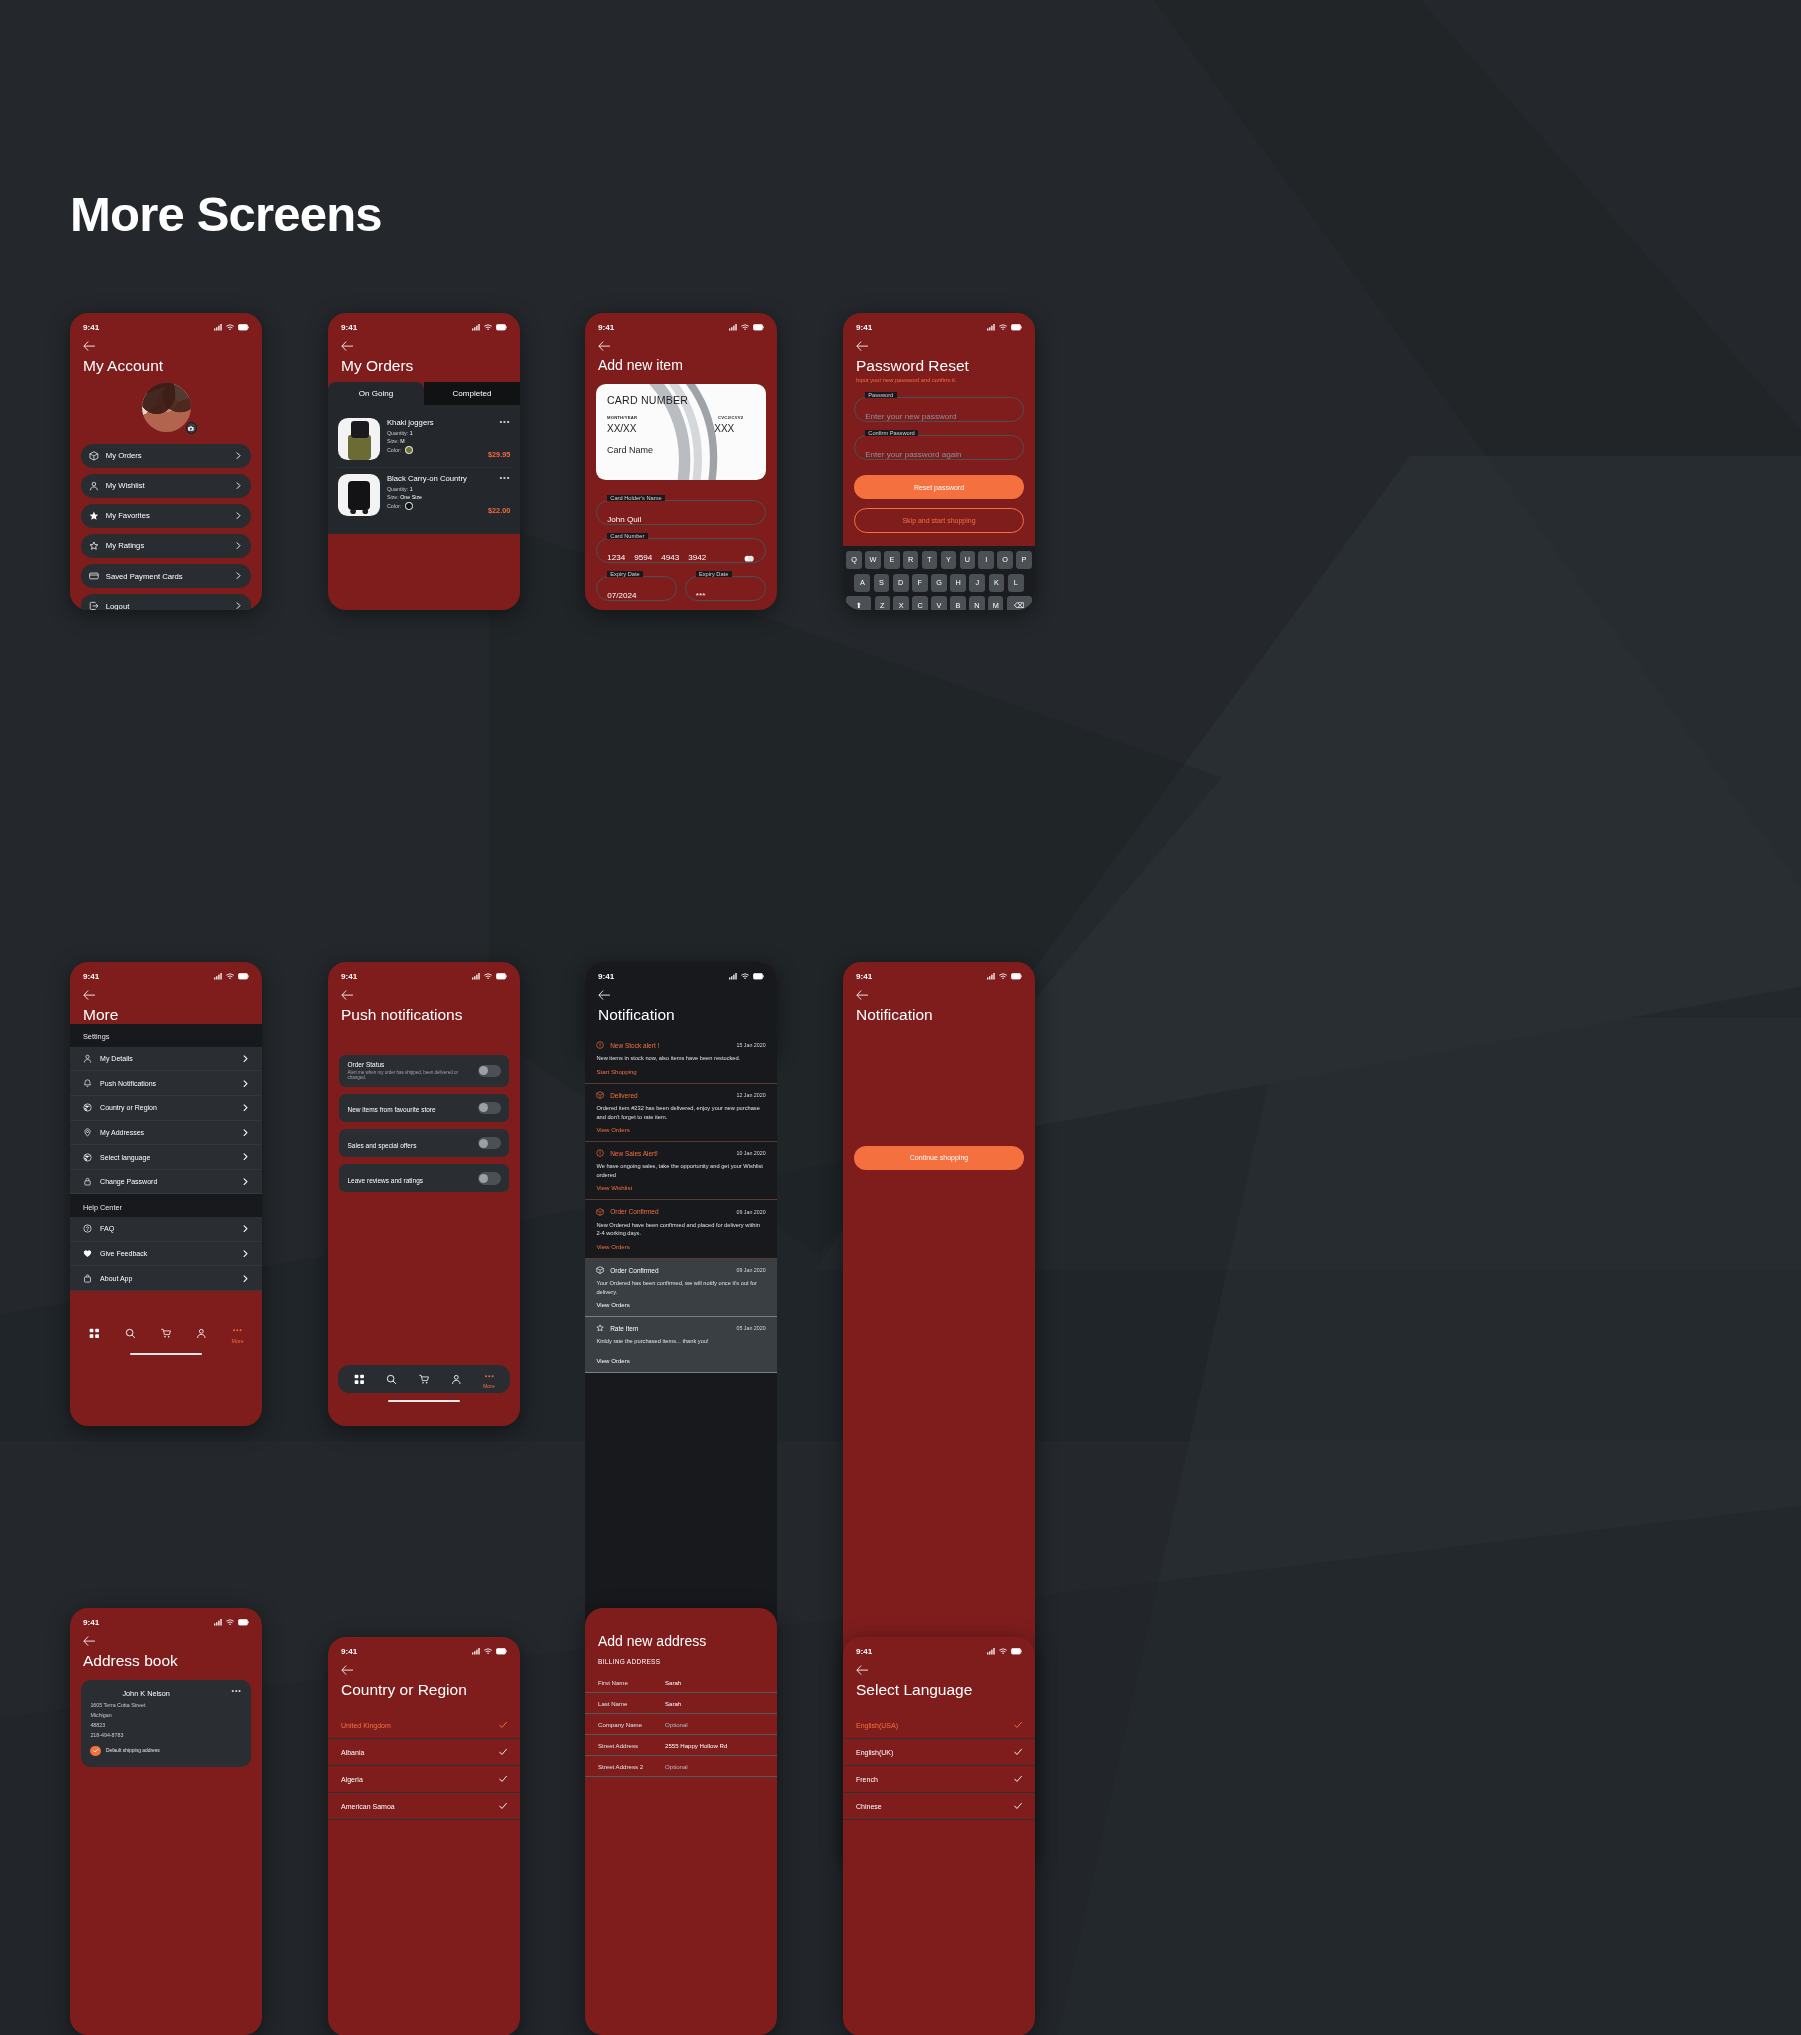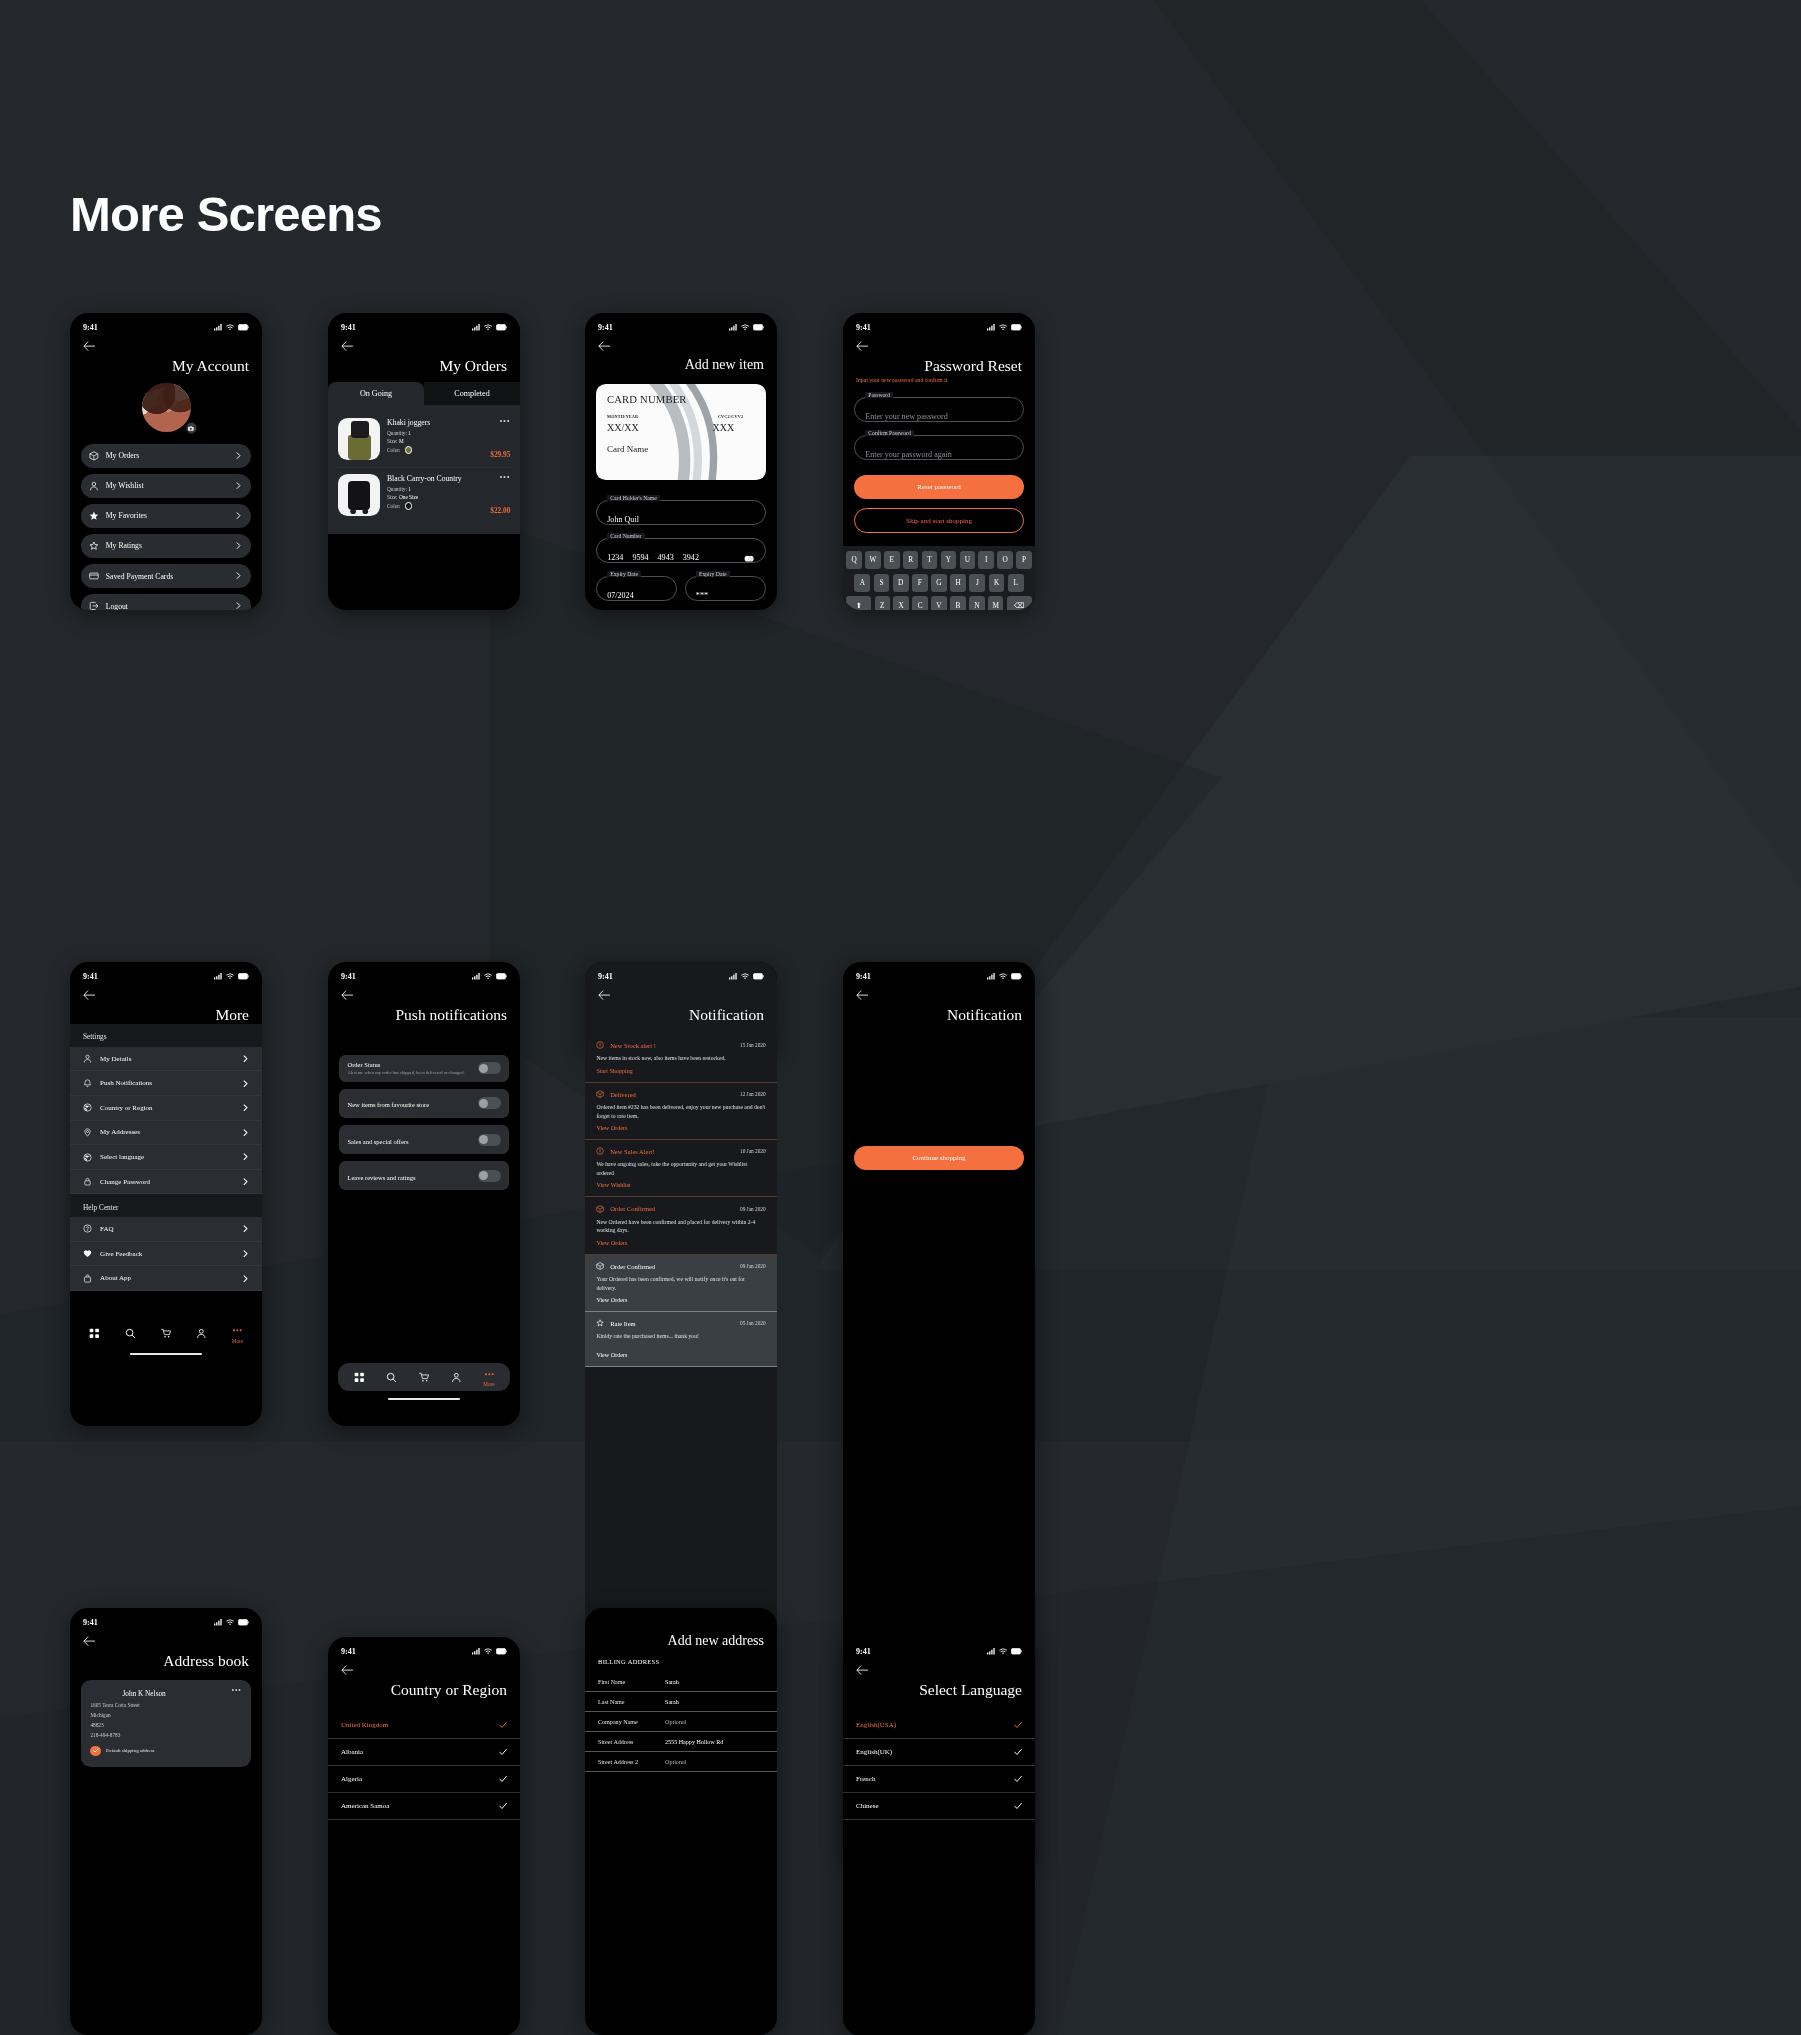--- a/index.html
+++ b/index.html
@@ -30,35 +30,34 @@
 
   #page-title {
     position:absolute; left:70px; top:186px;
     font-size:49px; font-weight:700; letter-spacing:-0.8px; color:#fff;
   }
 
   
   .phone {
     position:absolute;
     width:192px;
-    background:#000000;
+    background:#7f1d1d;
     border-radius:18px;
     overflow:hidden;
     box-shadow:0 4.9px 21px rgba(0,0,0,.45);
-    font-family:Liberation Serif, serif;
   }
   .statusbar {
     display:flex; align-items:center; justify-content:space-between;
     padding:9.8px 13px 3.3px 13px; font-size:8.1px; font-weight:700; color:#fff;
   }
   .sb-icons { display:flex; align-items:center; gap:3.3px; }
   .sb-icons svg { display:block; }
   .backrow { padding:4.9px 13px 1.6px 13px; }
   .back-ico { width:12.2px; height:12.2px; display:block; }
-  .scr-title { padding:3.3px 13px 0 13px; font-size:15.5px; font-weight:400;text-align:right; }
+  .scr-title { padding:3.3px 13px 0 13px; font-size:15.5px; font-weight:400; }
   .scr-title.sm { font-size:14px; }
 
   
   .home-ind { height:14.7px; display:flex; align-items:center; justify-content:center; }
   .home-ind i { display:block; width:72px; height:2.4px; background:#e8e8e8; border-radius:2.4px; }
 
   
   .acct-list { padding:6.5px 11.4px 0 11.4px; display:flex; flex-direction:column; gap:5.7px; }
   .acct-item {
     background:#292d31; border-radius:13px; height:24.4px;

